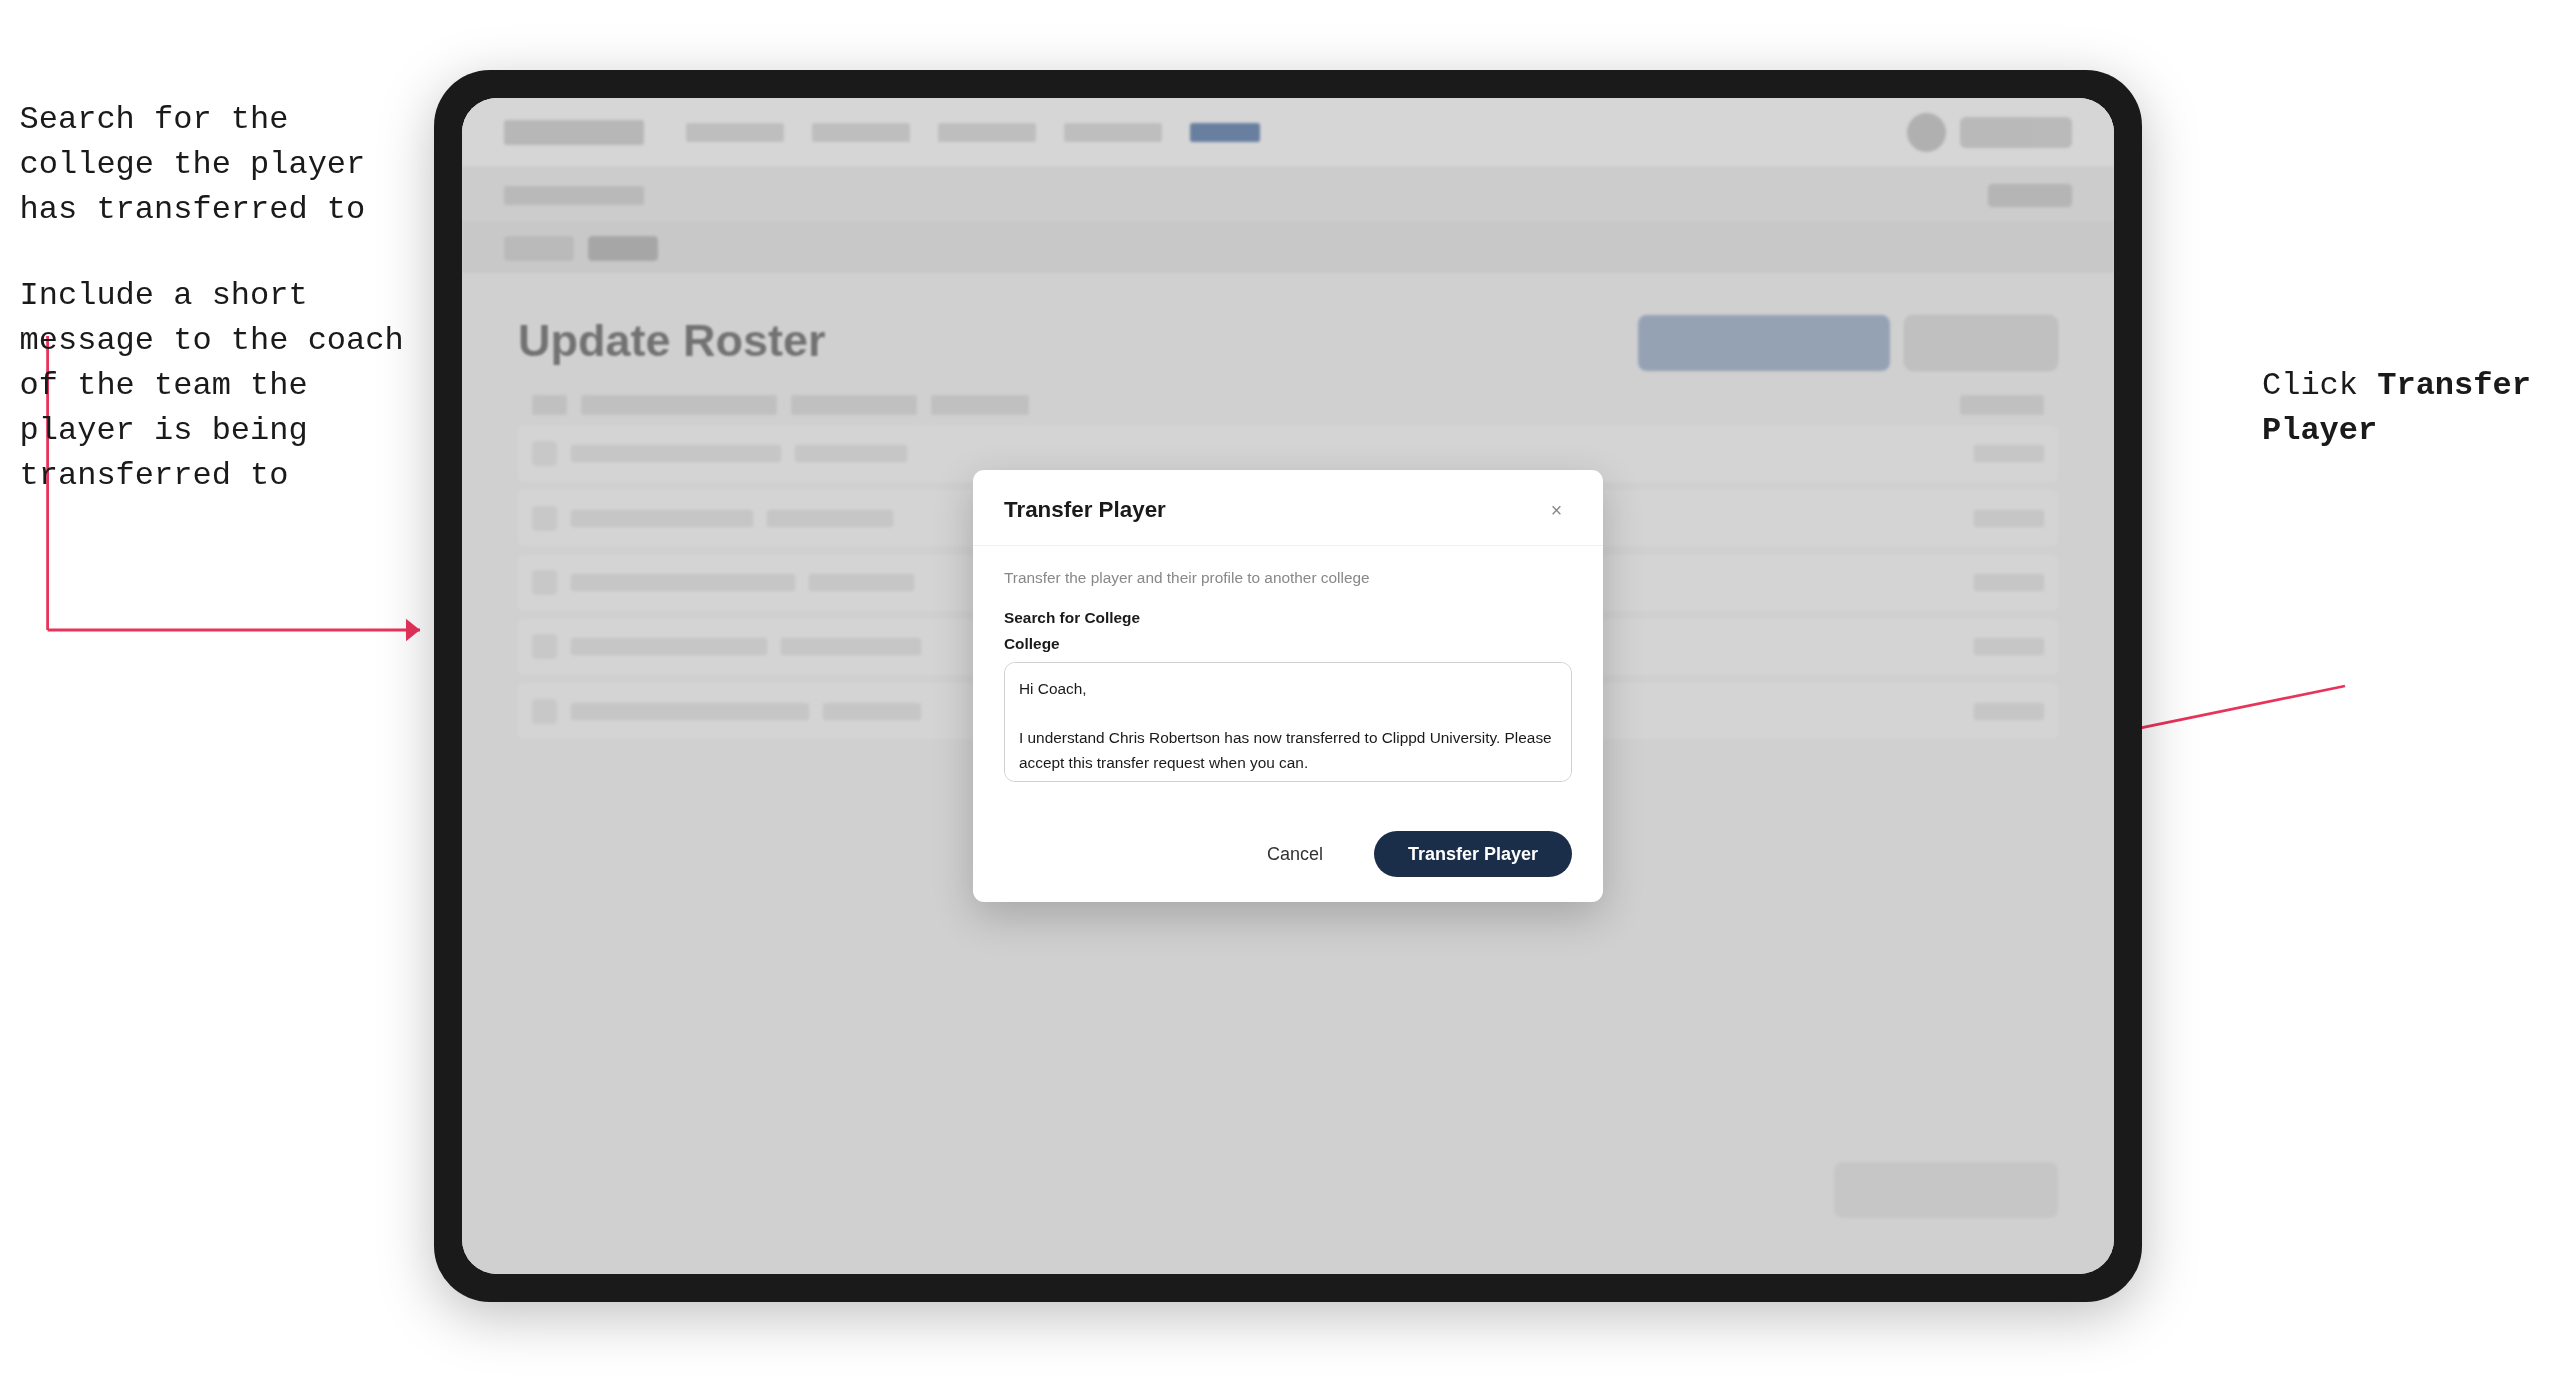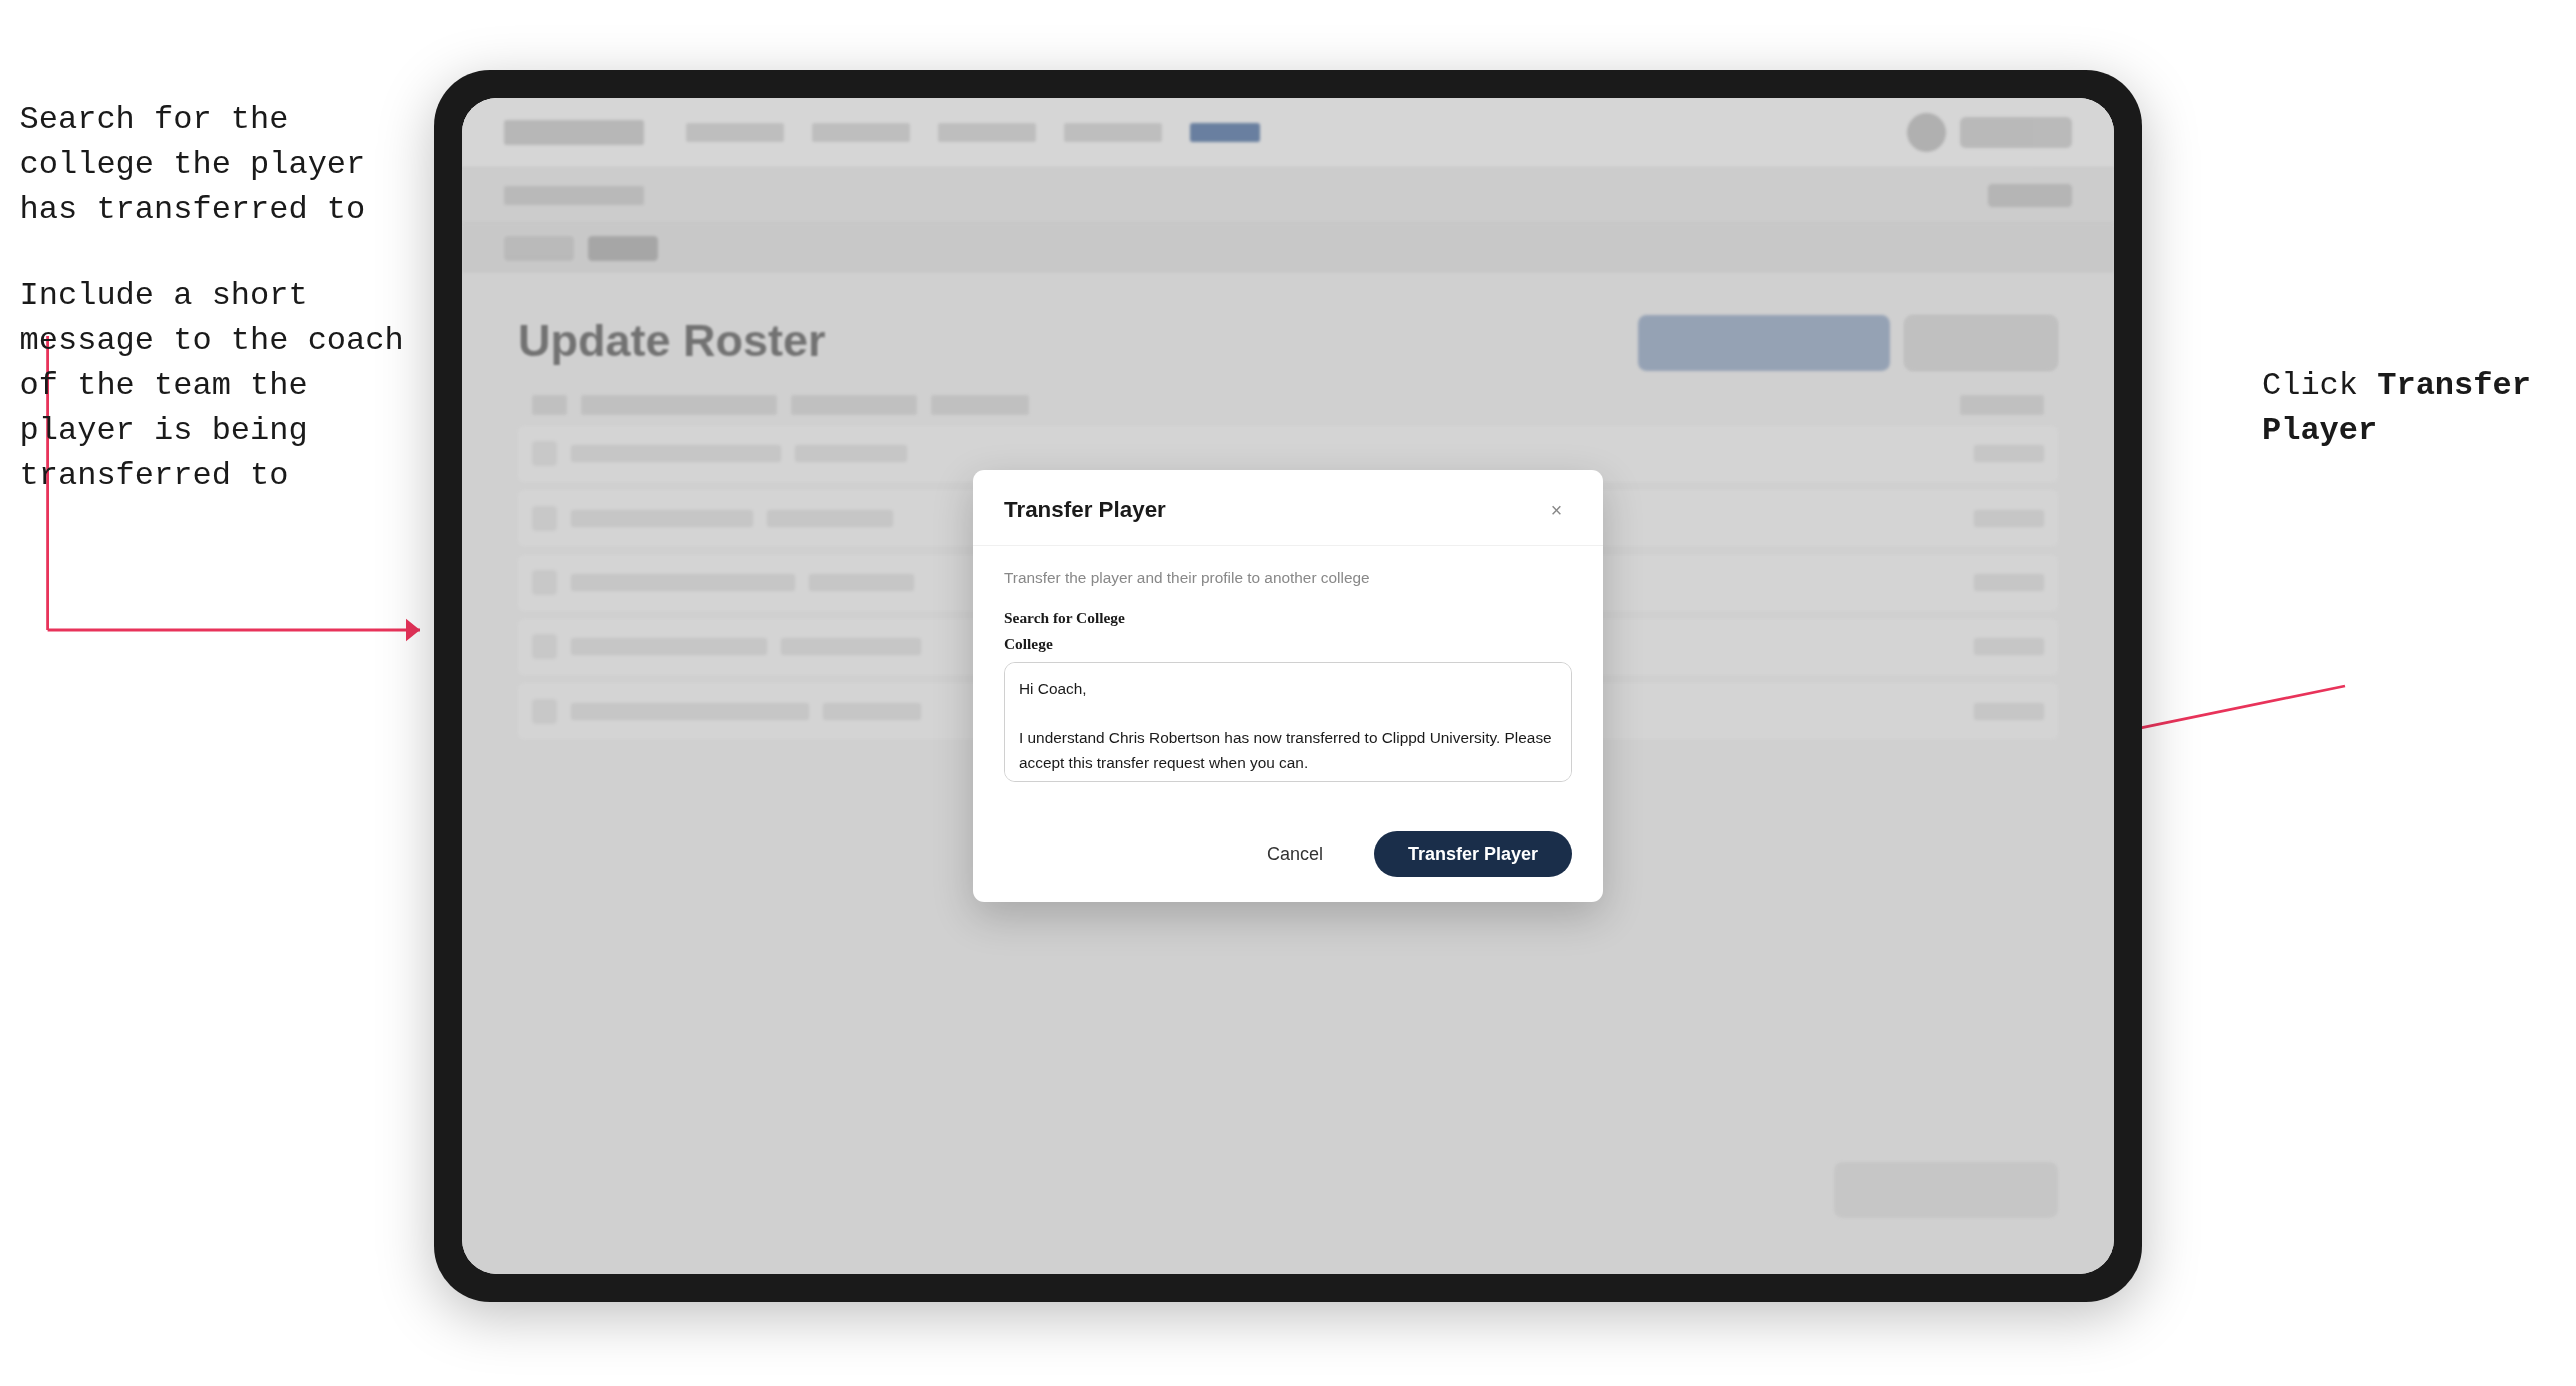--- a/index.html
+++ b/index.html
@@ -351,21 +351,20 @@
       color: #888888;
       margin-bottom: 22.4px;
     }
 
     .form-label {
       font-size: 15.4px;
       font-weight: 600;
       color: #1a1a1a;
       margin-bottom: 8.4px;
       display: block;
-      font-family: Liberation Serif, serif;
     }
 
     .form-input {
       width: 100%;
       height: 45px;
       border: 1px solid #d0d0d0;
       border-radius: 5.6px;
       padding: 0 14px;
       font-size: 17px;
       color: #1a1a1a;

